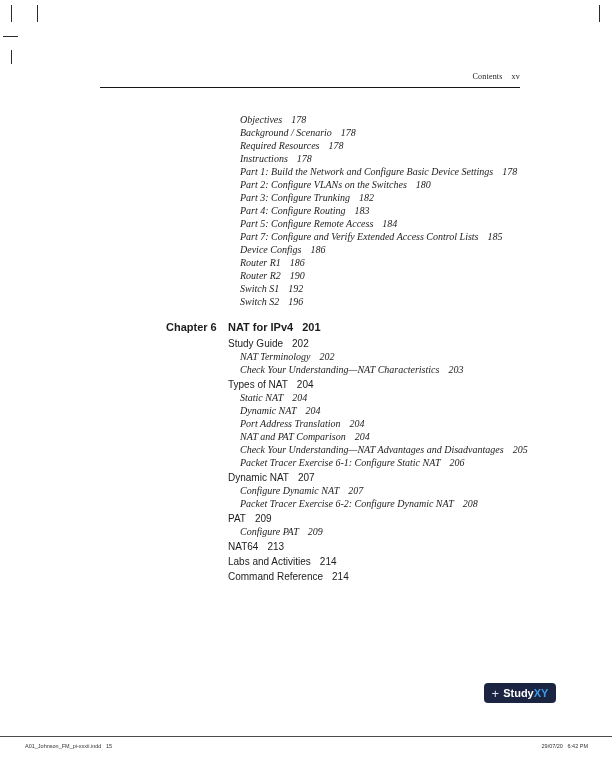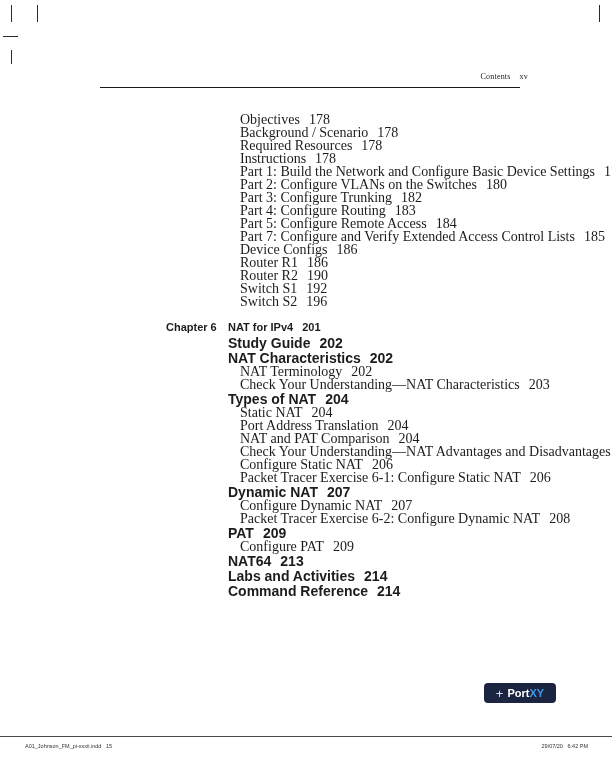--- a/index.html
+++ b/index.html
@@ -11,45 +11,46 @@
     color: #1c1c1c;
   }
   .page { position: absolute; inset: 0; background: #fff; }
 
   
   .crop { position: absolute; background: #2a2a2a; }
 
   
   .running-head {
     position: absolute;
-    top: 72px; right: 84px;
+    top: 72px; right: 92px;
     font-size: 8px;
     letter-spacing: 0.2px;
     color: #1a1a1a;
   }
   .running-head .folio { margin-left: 9px; }
   .head-rule {
     position: absolute;
     top: 87px; left: 100px; width: 420px; height: 1px;
     background: #161616;
   }
 
   
   .content { position: absolute; top: 113px; left: 0; right: 0; }
   .toc-row { line-height: 13px; white-space: nowrap; }
   .row-item {
     margin-left: 240px;
-    font-size: 14px;
+    font-size: 10px;
     font-family: "Liberation Serif", serif;
+    font-style: italic;
   }
   .row-head {
     margin-left: 228px;
-    font-size: 14px;
+    font-size: 10px;
     font-family: "Liberation Sans", sans-serif;
-    font-weight: bold;
+    font-weight: normal;
     margin-top: 2px;
   }
   .pg { margin-left: 9px; }
 
   .chapter-line {
     margin: 12px 0 3px 166px;
     font-family: "Liberation Sans", sans-serif;
     font-weight: bold;
     font-size: 11px;
     line-height: 14px;
@@ -132,43 +133,42 @@
         <div class="toc-row row-item"><span>Switch S1</span><span class="pg">192</span></div>
         <div class="toc-row row-item"><span>Switch S2</span><span class="pg">196</span></div>
       </div>
 
     <div class="chapter-line">
       <span class="chapter-label">Chapter 6</span><span>NAT for IPv4</span><span class="chapter-page">201</span>
     </div>
 
     <div id="toc-chapter-entries">
         <div class="toc-row row-head"><span>Study Guide</span><span class="pg">202</span></div>
-        <div class="toc-row row-head"><span>NAT Characteristics</span><span class="pg">202</span></div>
         <div class="toc-row row-item"><span>NAT Terminology</span><span class="pg">202</span></div>
         <div class="toc-row row-item"><span>Check Your Understanding—NAT Characteristics</span><span class="pg">203</span></div>
         <div class="toc-row row-head"><span>Types of NAT</span><span class="pg">204</span></div>
         <div class="toc-row row-item"><span>Static NAT</span><span class="pg">204</span></div>
+        <div class="toc-row row-item"><span>Dynamic NAT</span><span class="pg">204</span></div>
         <div class="toc-row row-item"><span>Port Address Translation</span><span class="pg">204</span></div>
         <div class="toc-row row-item"><span>NAT and PAT Comparison</span><span class="pg">204</span></div>
         <div class="toc-row row-item"><span>Check Your Understanding—NAT Advantages and Disadvantages</span><span class="pg">205</span></div>
-        <div class="toc-row row-item"><span>Configure Static NAT</span><span class="pg">206</span></div>
         <div class="toc-row row-item"><span>Packet Tracer Exercise 6-1: Configure Static NAT</span><span class="pg">206</span></div>
         <div class="toc-row row-head"><span>Dynamic NAT</span><span class="pg">207</span></div>
         <div class="toc-row row-item"><span>Configure Dynamic NAT</span><span class="pg">207</span></div>
         <div class="toc-row row-item"><span>Packet Tracer Exercise 6-2: Configure Dynamic NAT</span><span class="pg">208</span></div>
         <div class="toc-row row-head"><span>PAT</span><span class="pg">209</span></div>
         <div class="toc-row row-item"><span>Configure PAT</span><span class="pg">209</span></div>
         <div class="toc-row row-head"><span>NAT64</span><span class="pg">213</span></div>
         <div class="toc-row row-head"><span>Labs and Activities</span><span class="pg">214</span></div>
         <div class="toc-row row-head"><span>Command Reference</span><span class="pg">214</span></div>
       </div>
   </div>
 
   <div class="logo-badge" style="background: rgb(27, 36, 64);">
     <span class="logo-plus">+</span>
-    <span><span>Port</span><span class="logo-accent" style="color: rgb(61, 155, 233);">XY</span></span>
+    <span><span>Study</span><span class="logo-accent" style="color: rgb(61, 155, 233);">XY</span></span>
   </div>
 
   <div class="footer-rule"></div>
   <div class="footer-text footer-left">A01_Johnson_FM_pi-xxxii.indd   15</div>
   <div class="footer-text footer-right">29/07/20   6:42 PM</div>
 
 </div>
 
 </body></html>

